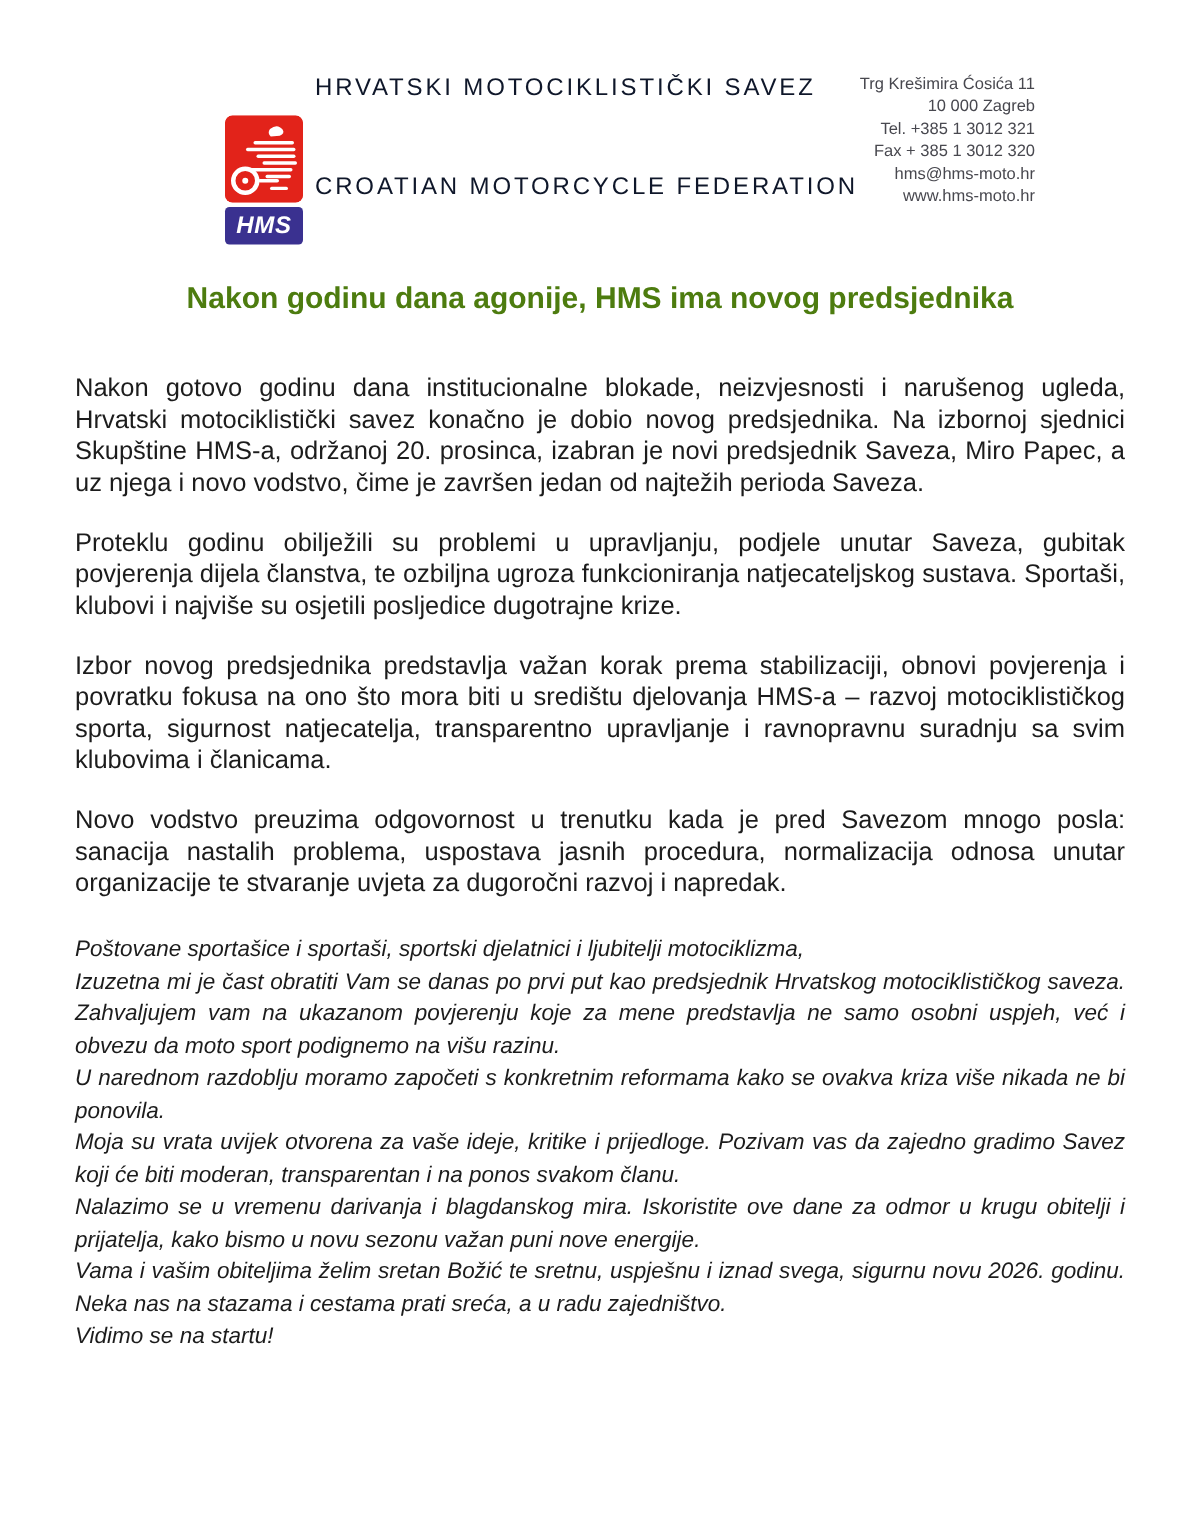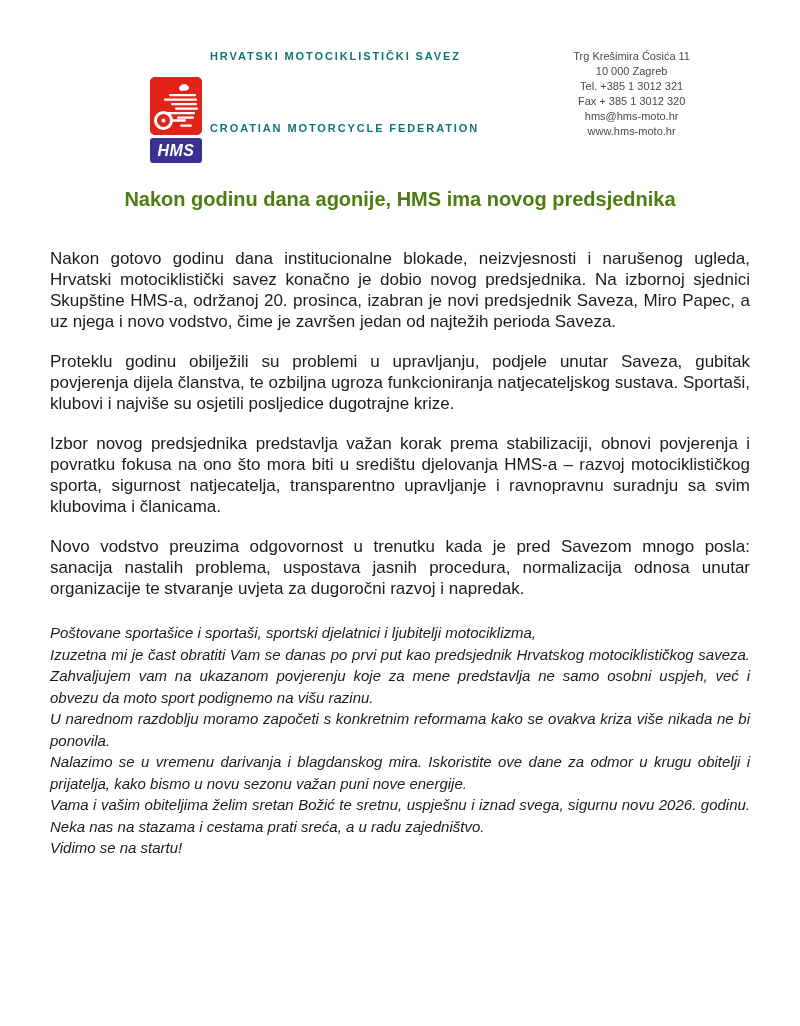--- a/index.html
+++ b/index.html
@@ -44,30 +44,30 @@
   }
   .org-names {
     flex: 1 1 auto;
     display: flex;
     flex-direction: column;
     justify-content: space-between;
     padding: 2px 0 6px 0;
     min-width: 0;
   }
   .org-line {
-    font-weight: bold;
-    font-size: 11px;
+    font-weight: normal;
+    font-size: 16px;
     letter-spacing: 1.9px;
-    color: #0f766e;
+    color: #0f172a;
     white-space: nowrap;
   }
   .contact {
     flex: 0 0 auto;
     margin-left: auto;
-    text-align: center;
+    text-align: right;
     font-size: 11px;
     line-height: 15px;
     color: #48484f;
     padding-top: 1px;
   }
 
   
   .doc-title {
     position: absolute;
     top: 175px;
@@ -154,19 +154,20 @@
   <main class="content">
     <p class="body-para">Nakon gotovo godinu dana institucionalne blokade, neizvjesnosti i narušenog ugleda, Hrvatski motociklistički savez konačno je dobio novog predsjednika. Na izbornoj sjednici Skupštine HMS-a, održanoj 20. prosinca, izabran je novi predsjednik Saveza, Miro Papec, a uz njega i novo vodstvo, čime je završen jedan od najtežih perioda Saveza.</p>
     <p class="body-para">Proteklu godinu obilježili su problemi u upravljanju, podjele unutar Saveza, gubitak povjerenja dijela članstva, te ozbiljna ugroza funkcioniranja natjecateljskog sustava. Sportaši, klubovi i najviše su osjetili posljedice dugotrajne krize.</p>
     <p class="body-para">Izbor novog predsjednika predstavlja važan korak prema stabilizaciji, obnovi povjerenja i povratku fokusa na ono što mora biti u središtu djelovanja HMS-a – razvoj motociklističkog sporta, sigurnost natjecatelja, transparentno upravljanje i ravnopravnu suradnju sa svim klubovima i članicama.</p>
     <p class="body-para">Novo vodstvo preuzima odgovornost u trenutku kada je pred Savezom mnogo posla: sanacija nastalih problema, uspostava jasnih procedura, normalizacija odnosa unutar organizacije te stvaranje uvjeta za dugoročni razvoj i napredak.</p>
 
     <section class="letter">
       <p>Poštovane sportašice i sportaši, sportski djelatnici i ljubitelji motociklizma,</p>
       <p>Izuzetna mi je čast obratiti Vam se danas po prvi put kao predsjednik Hrvatskog motociklističkog saveza. Zahvaljujem vam na ukazanom povjerenju koje za mene predstavlja ne samo osobni uspjeh, već i obvezu da moto sport podignemo na višu razinu.</p>
       <p>U narednom razdoblju moramo započeti s konkretnim reformama kako se ovakva kriza više nikada ne bi ponovila.</p>
+      <p>Moja su vrata uvijek otvorena za vaše ideje, kritike i prijedloge. Pozivam vas da zajedno gradimo Savez koji će biti moderan, transparentan i na ponos svakom članu.</p>
       <p>Nalazimo se u vremenu darivanja i blagdanskog mira. Iskoristite ove dane za odmor u krugu obitelji i prijatelja, kako bismo u novu sezonu važan puni nove energije.</p>
       <p>Vama i vašim obiteljima želim sretan Božić te sretnu, uspješnu i iznad svega, sigurnu novu 2026. godinu. Neka nas na stazama i cestama prati sreća, a u radu zajedništvo.</p>
       <p>Vidimo se na startu!</p>
     </section>
   </main>
 
 </div>
 
 </body></html>

